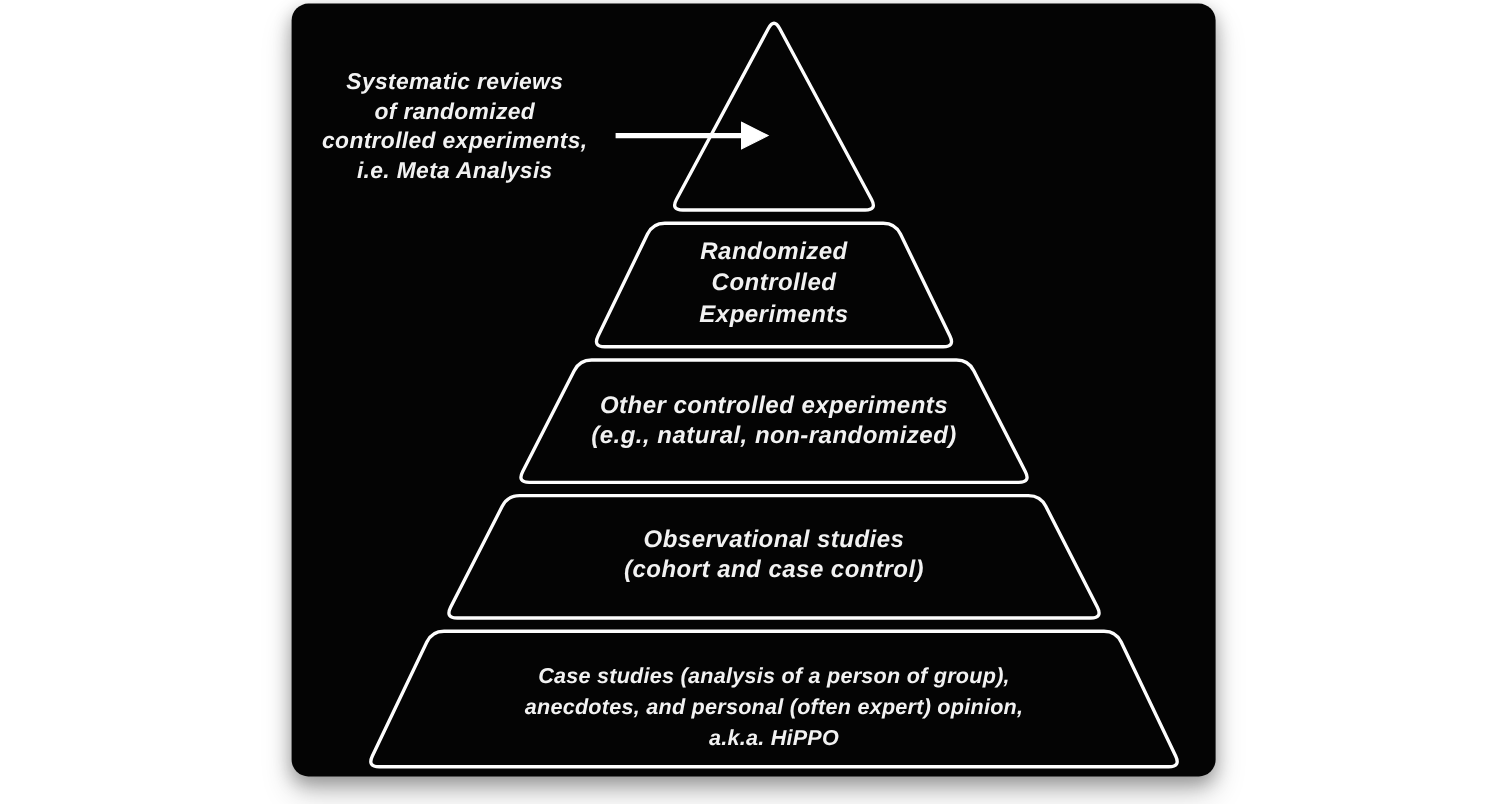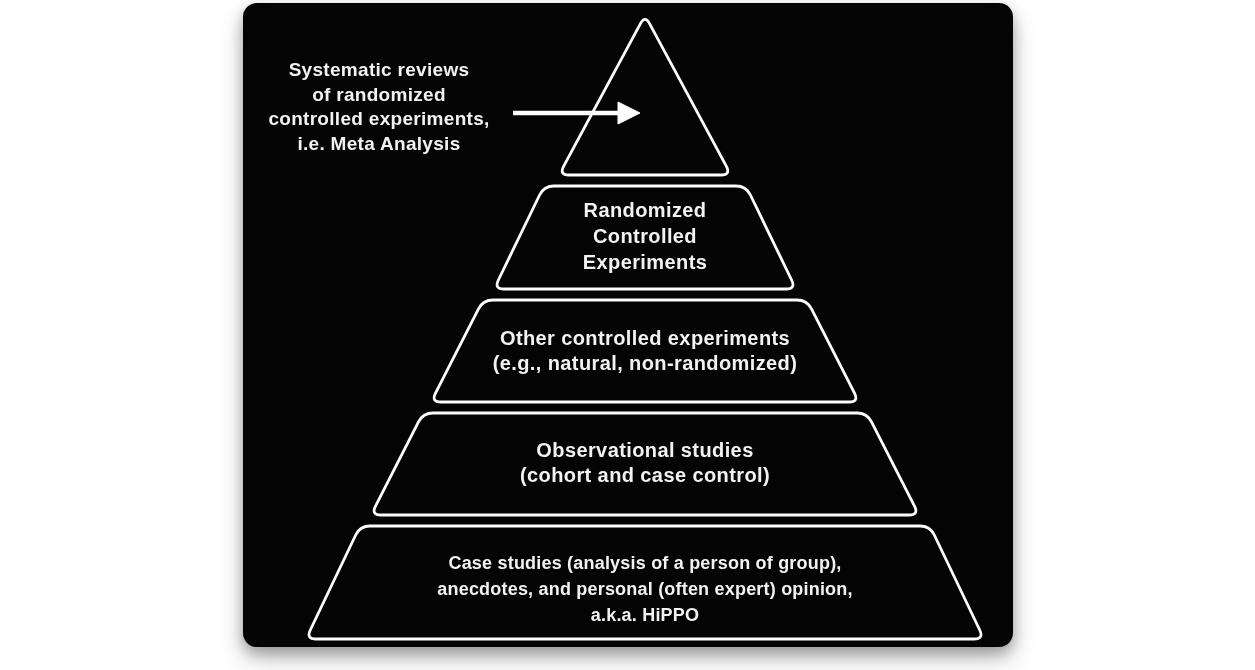--- a/index.html
+++ b/index.html
@@ -17,20 +17,21 @@
   }
   .panel {
     position: absolute;
     left: 243px;
     top: 3px;
     width: 770px;
     height: 644px;
     background: #040404;
     border-radius: 14px;
     box-shadow: 0 6px 14px rgba(0,0,0,0.30), 0 14px 26px rgba(0,0,0,0.18);
+    font-style: italic;
   }
   svg.diagram { display: block; width: 770px; height: 644px; }
   .shape {
     fill: none;
     stroke: #fdfdfd;
     stroke-width: 2.8;
     stroke-linejoin: round;
     stroke-linecap: round;
   }
   .lvl-label {

